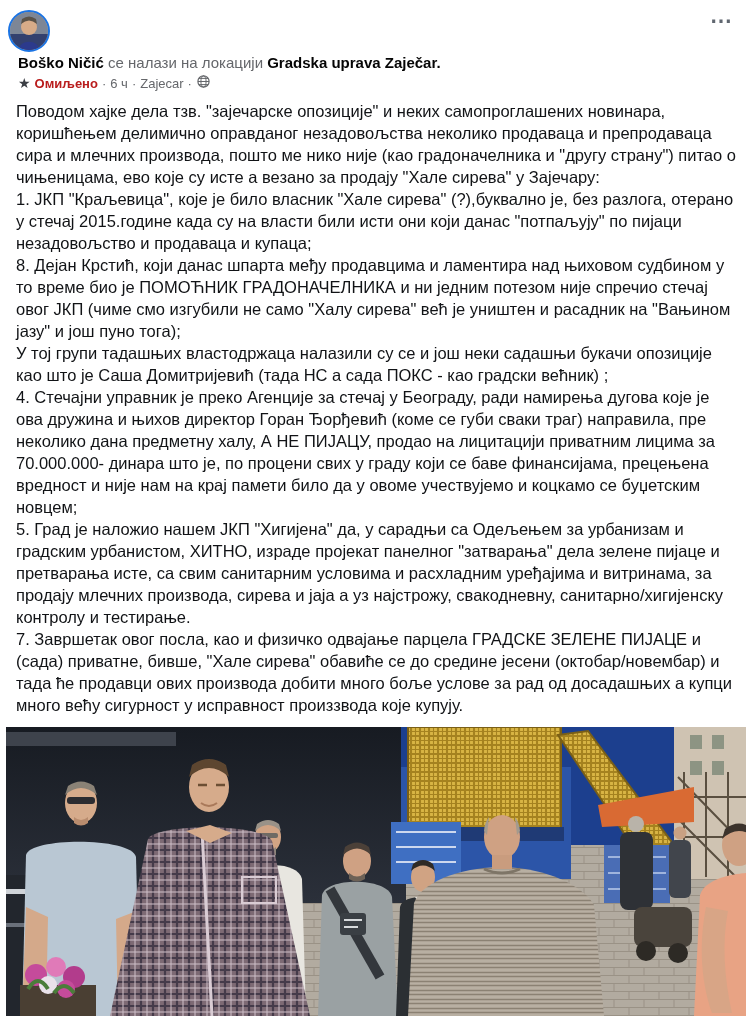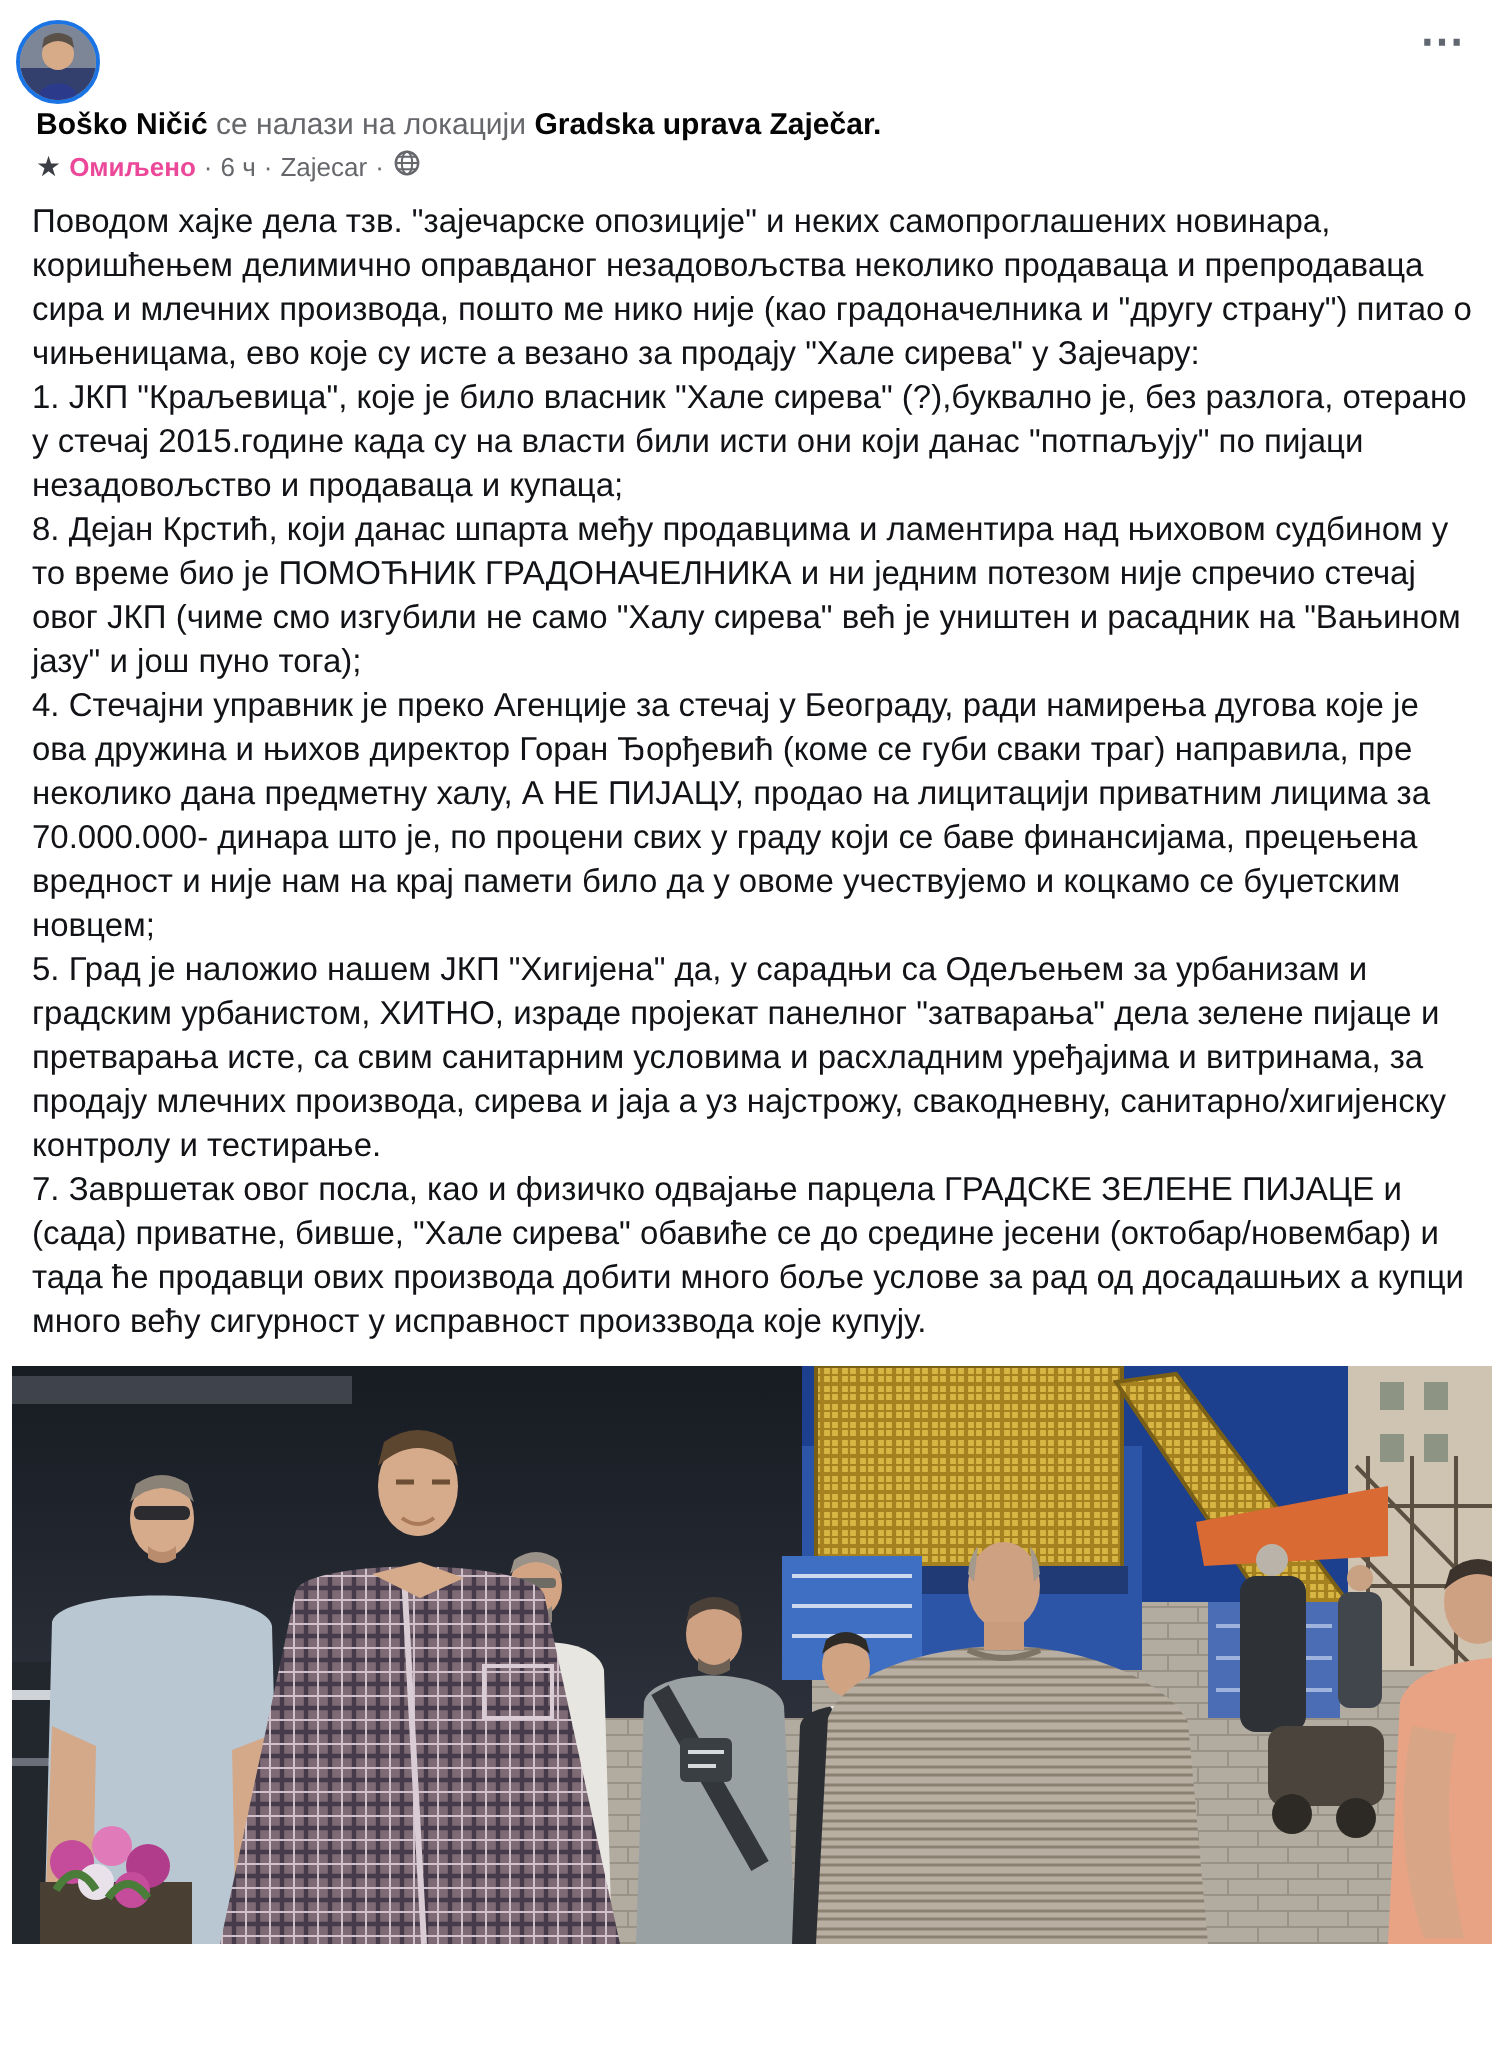--- a/index.html
+++ b/index.html
@@ -11,21 +11,21 @@
   .post-header { display:flex; align-items:flex-start; padding:10px 16px 6px 8px; position:relative;flex-direction:column; }
   .avatar-wrap { width:42px; height:42px; border-radius:50%; border:2px solid #1b74e4;
                  overflow:hidden; flex:0 0 auto; background:#9aa7b5; position:relative; cursor:pointer; }
   .avatar-wrap svg { display:block; }
   .header-text { margin-left:10px; padding-top:1px; }
   .author-line { font-size:15px; line-height:19px; color:#65676b; }
   .author-line b { color:#050505; font-weight:700; cursor:pointer; }
   .meta-line { font-size:13px; line-height:17px; color:#65676b; margin-top:3px;
                display:flex; align-items:center; gap:4px; }
   .star { color:#3b3e44; font-size:14px; line-height:13px; }
-  .fav { font-weight:700; color:#ec4899; }
+  .fav { font-weight:700; color:#b91c1c; }
   .meta-link { cursor:pointer; }
   .globe { display:inline-block; margin-left:1px; }
   .more-btn { position:absolute; right:18px; top:12px; font-size:22px; letter-spacing:2px;
               color:#606770; cursor:pointer; line-height:18px; font-weight:700; }
 
   
   .post-text { padding:2px 16px 0 16px; font-size:16.5px; line-height:22px; color:#111316; }
   .post-text p { margin:0; }
 
   
@@ -71,20 +71,21 @@
         </span>
       </div>
     </div>
     <div class="more-btn">⋯</div>
   </div>
 
   <div class="post-text">
     <p>Поводом хајке дела тзв. "зајечарске опозиције" и неких самопроглашених новинара, коришћењем делимично оправданог незадовољства неколико продаваца и препродаваца сира и млечних производа, пошто ме нико није (као градоначелника и "другу страну") питао о чињеницама, ево које су исте а везано за продају "Хале сирева" у Зајечару:</p>
     <p>1. ЈКП "Краљевица", које је било власник "Хале сирева" (?),буквално је, без разлога, отерано у стечај 2015.године када су на власти били исти они који данас "потпаљују" по пијаци незадовољство и продаваца и купаца;</p>
     <p>8. Дејан Крстић, који данас шпарта међу продавцима и ламентира над њиховом судбином у то време био је ПОМОЋНИК ГРАДОНАЧЕЛНИКА и ни једним потезом није спречио стечај овог ЈКП (чиме смо изгубили не само "Халу сирева" већ је уништен и расадник на "Вањином јазу" и још пуно тога);</p>
+    <p>У тој групи тадашњих властодржаца налазили су се и још неки садашњи букачи опозиције као што је Саша Домитријевић (тада НС а сада ПОКС - као градски већник) ;</p>
     <p>4. Стечајни управник је преко Агенције за стечај у Београду, ради намирења дугова које је ова дружина и њихов директор Горан Ђорђевић (коме се губи сваки траг) направила, пре неколико дана предметну халу, А НЕ ПИЈАЦУ, продао на лицитацији приватним лицима за 70.000.000- динара што је, по процени свих у граду који се баве финансијама, прецењена вредност и није нам на крај памети било да у овоме учествујемо и коцкамо се буџетским новцем;</p>
     <p>5. Град је наложио нашем ЈКП "Хигијена" да, у сарадњи са Одељењем за урбанизам и градским урбанистом, ХИТНО, израде пројекат панелног "затварања" дела зелене пијаце и претварања исте, са свим санитарним условима и расхладним уређајима и витринама, за продају млечних производа, сирева и јаја а уз најстрожу, свакодневну, санитарно/хигијенску контролу и тестирање.</p>
     <p>7. Завршетак овог посла, као и физичко одвајање парцела ГРАДСКЕ ЗЕЛЕНЕ ПИЈАЦЕ и (сада) приватне, бивше, "Хале сирева" обавиће се до средине јесени (октобар/новембар) и тада ће продавци ових производа добити много боље услове за рад од досадашњих а купци много већу сигурност у исправност произзвода које купују.</p>
   </div>
 
   <div class="post-photo" title="Група људи на градској зеленој пијаци испред плавог камиона са жутим гајбама">
     <svg width="740" height="289" viewBox="0 0 740 289">
       <defs>
         <pattern id="mesh" width="9" height="9" patternUnits="userSpaceOnUse">
           <rect width="9" height="9" fill="#d9b544"></rect>

